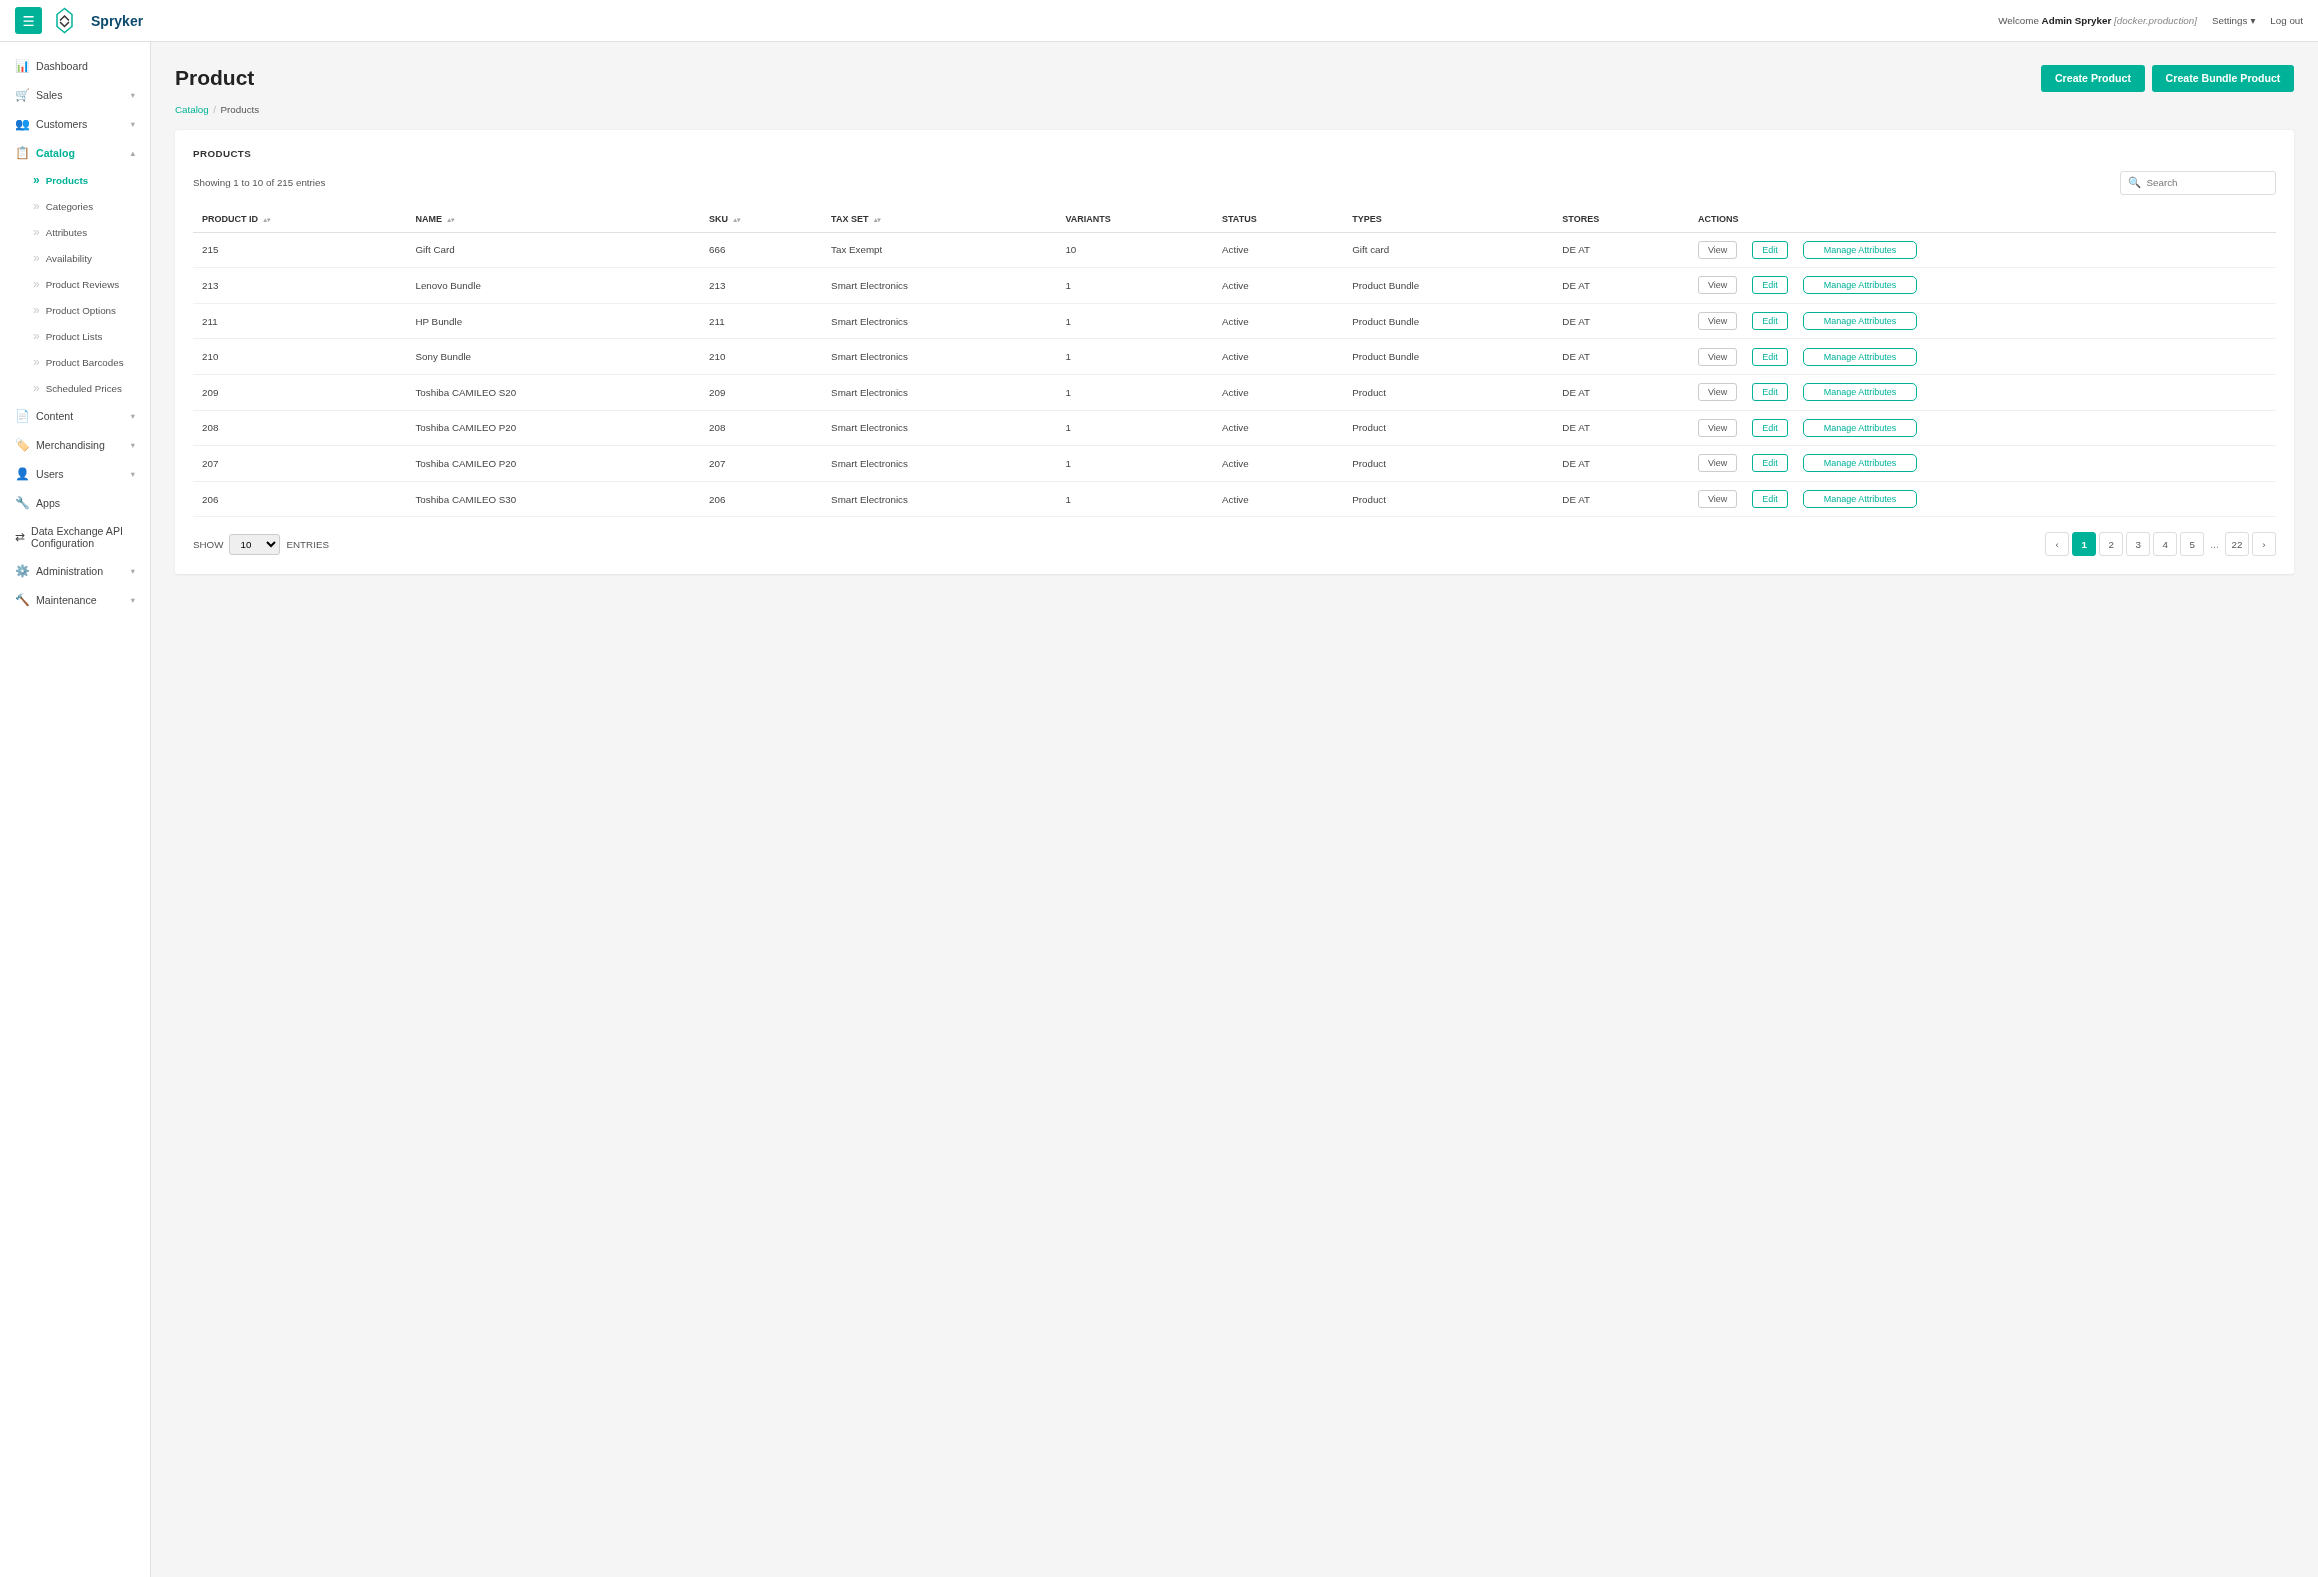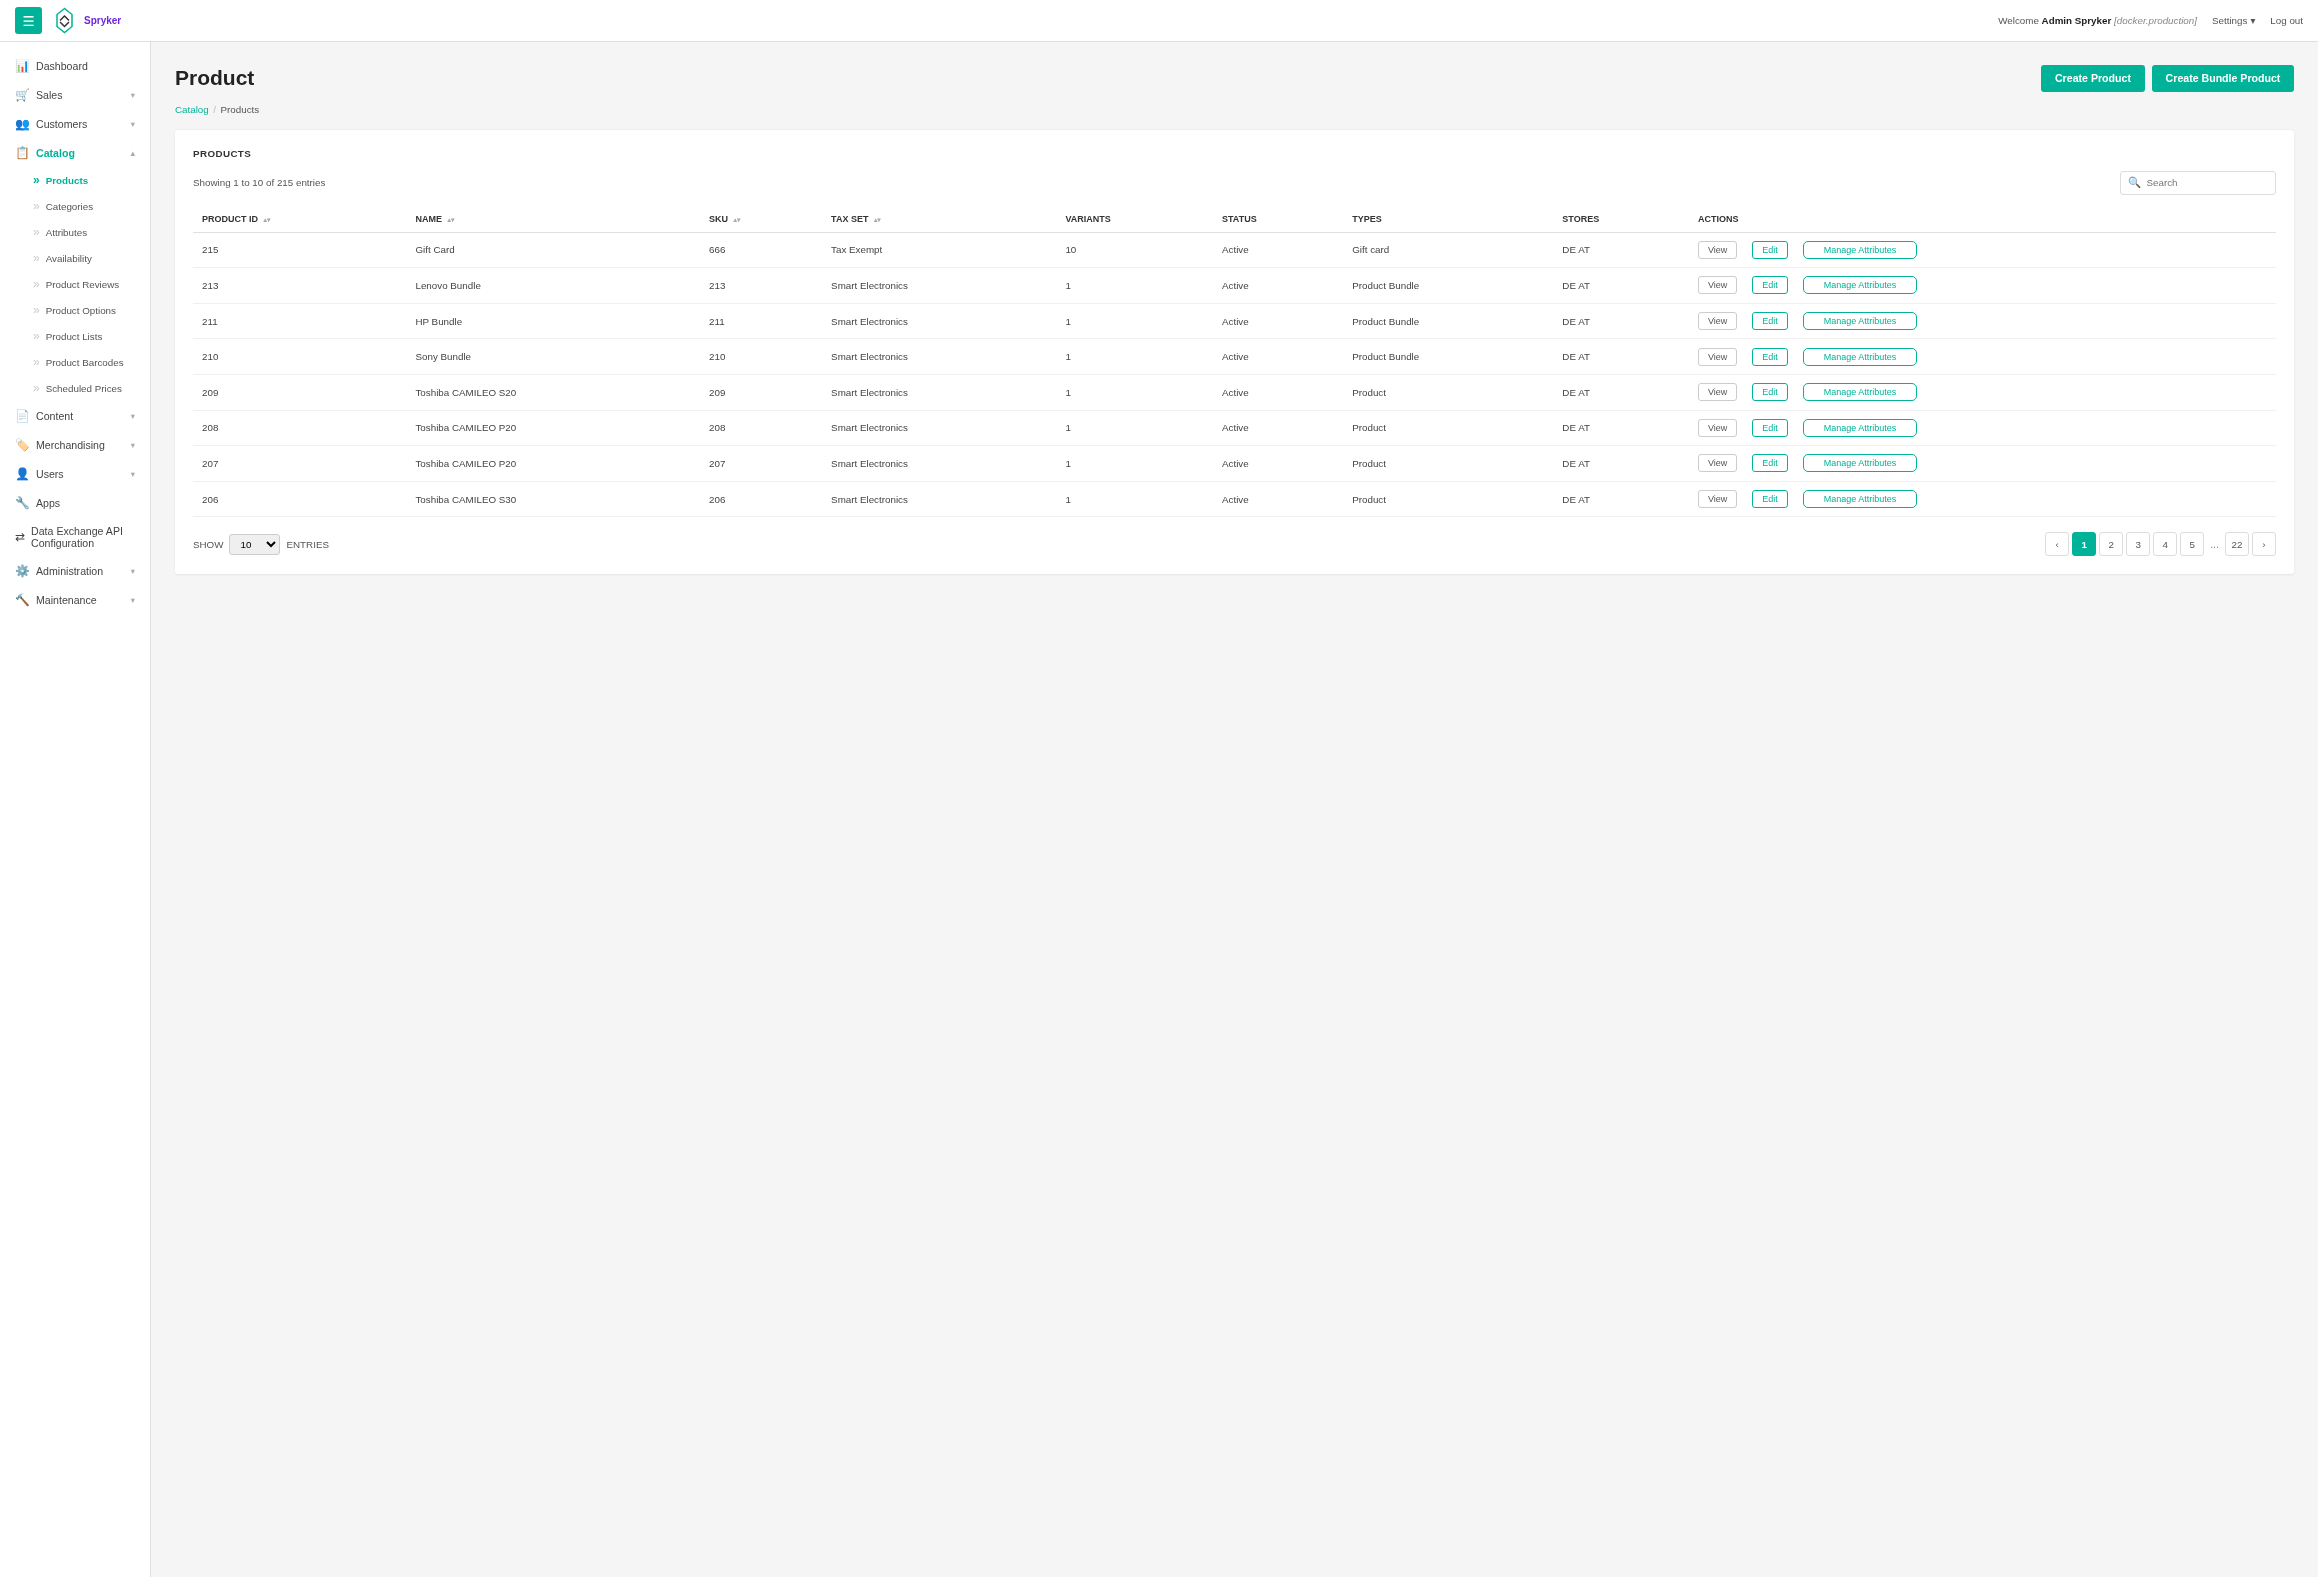--- a/index.html
+++ b/index.html
@@ -21,21 +21,21 @@
     .hamburger-btn {
       background: #00b398;
       border: none;
       border-radius: 3px;
       width: 27px; height: 27px;
       display: flex; align-items: center; justify-content: center;
       cursor: pointer;
       color: #fff;
       font-size: 13.6px;
     }
-    .logo { display: flex; align-items: center; gap: 6px; font-weight: 700; font-size: 10px; color: #6d28d9; }
+    .logo { display: flex; align-items: center; gap: 13px; font-weight: 700; font-size: 14px; color: #0c4a6e; }
     .logo svg { width: 27px; height: 27px; }
     .topnav-right { margin-left: auto; display: flex; gap: 15px; font-size: 9.8px; color: #555; }
     .topnav-right .welcome { color: #555; }
     .topnav-right .welcome strong { color: #222; }
     .topnav-right .env { color: #888; font-style: italic; }
     .settings-btn { background: none; border: none; cursor: pointer; color: #555; display: flex; align-items: center; gap: 3px; font-size: 9.8px; }
     .logout-btn { background: none; border: none; cursor: pointer; color: #555; font-size: 9.8px; }
 
     
     .layout { display: flex; margin-top: 42px; min-height: calc(100vh - 42px); }

